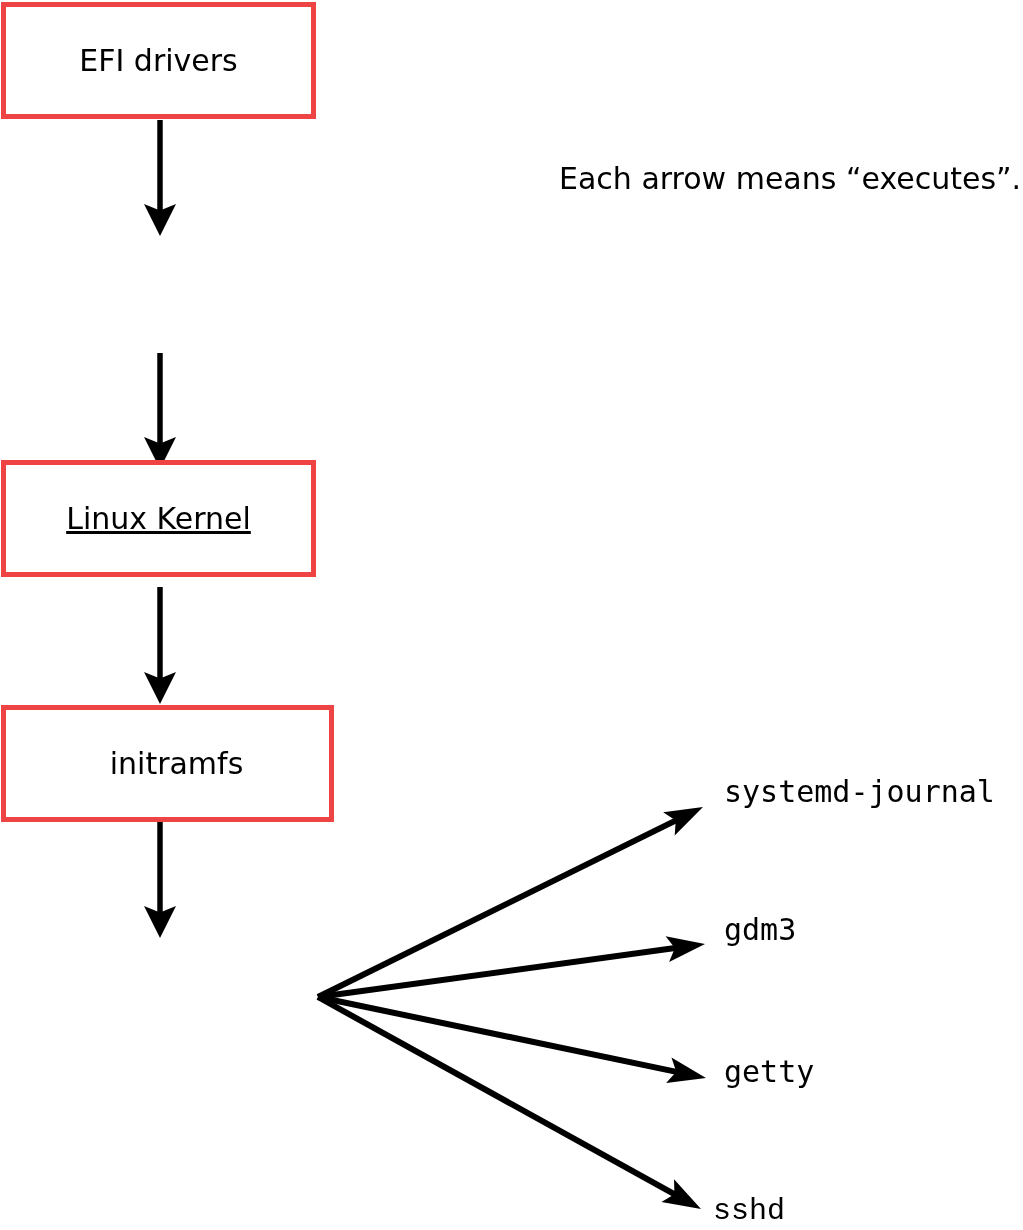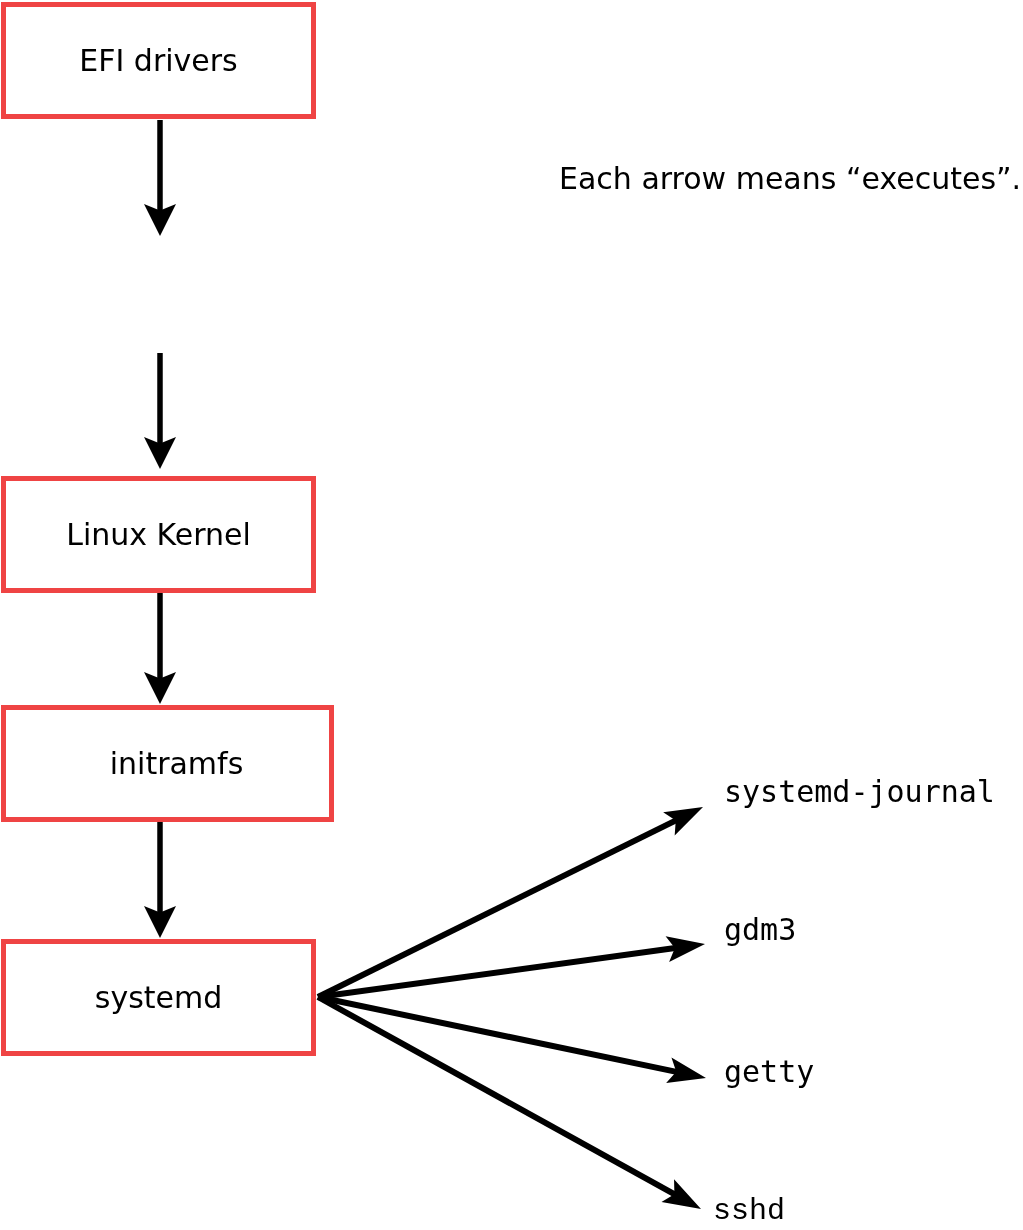--- a/index.html
+++ b/index.html
@@ -46,21 +46,21 @@
     white-space: nowrap;
   }
   .leaf.mono { font-family: "DejaVu Sans Mono", monospace; }
   .leaf.sans { font-family: Liberation Mono, monospace; }
   .leaf-systemd-journal { left: 724px; top: 776px; }
   .leaf-gdm3            { left: 724px; top: 914px; }
   .leaf-getty           { left: 724px; top: 1056px; }
   .leaf-sshd            { left: 713px; top: 1195px; }
   .node-efi-drivers  { top: 2px; }
   .node-bootloader   { top: 237px; }
-  .node-linux-kernel { top: 476px; }
+  .node-linux-kernel { top: 460px; text-decoration: underline; }
   .node-initramfs    { top: 705px; padding-left: 18px; }
   .node-systemd      { top: 939px; }
 </style>
 </head>
 <body>
 
 <div class="canvas">
 
   <svg class="arrows-layer" viewBox="0 0 1023 1230" xmlns="http://www.w3.org/2000/svg">
     <g class="edge">
@@ -99,23 +99,20 @@
 
   <div class="node node-efi-drivers">
     <span>EFI drivers</span>
   </div>
   <div class="node node-linux-kernel">
     <span>Linux Kernel</span>
   </div>
   <div class="node node-initramfs">
     <span>initramfs</span>
   </div>
-  <div class="node node-systemd">
-    <span>systemd</span>
-  </div>
 
   <div class="caption">Each arrow means “executes”.</div>
 
   <div class="leaf mono leaf-systemd-journal">systemd-journal</div>
   <div class="leaf mono leaf-gdm3">gdm3</div>
   <div class="leaf mono leaf-getty">getty</div>
   <div class="leaf sans leaf-sshd">sshd</div>
 
 </div>
 

